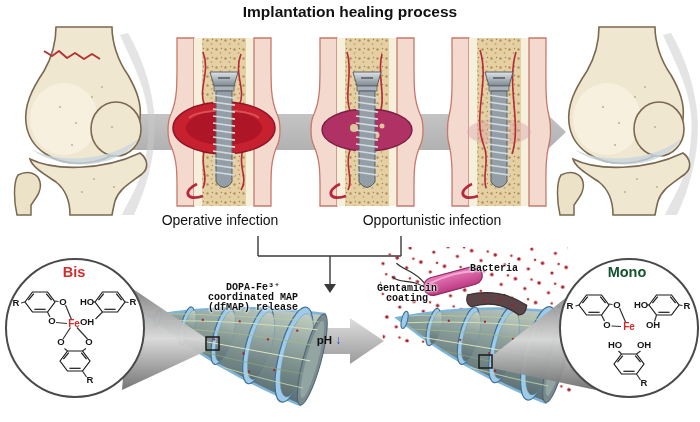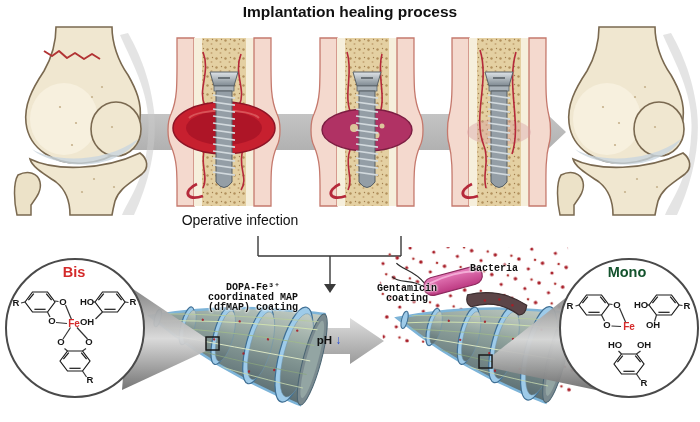--- a/index.html
+++ b/index.html
@@ -320,26 +320,27 @@
   <text class="chem" x="641" y="308" text-anchor="middle">HO</text>
   <text class="chem" x="653" y="328" text-anchor="middle">OH</text>
   <text class="chem" x="687" y="308.5" text-anchor="middle">R</text>
   <text class="chem" x="615" y="348" text-anchor="middle">HO</text>
   <text class="chem" x="644" y="348" text-anchor="middle">OH</text>
   <text class="chem" x="644" y="386" text-anchor="middle">R</text>
 </g>
 </svg>
 
 <div class="ovl title">Implantation healing process</div>
-<div class="ovl stagelab" style="left:160px;width:160px;">Operative infection</div>
+<div class="ovl stagelab" style="left:140px;width:160px;">Operative infection</div>
+<div class="ovl stagelab" style="left:347px;width:170px;">Opportunistic infection</div>
 
 <div class="ovl small lab-coating">
   <div>DOPA-Fe³⁺</div>
   <div>coordinated MAP</div>
-  <div>(dfMAP) coating</div>
+  <div>(dfMAP) release</div>
 </div>
 
 
 <div class="ovl lab-ph">
   <span>pH</span>
   <span class="ph-down">↓</span>
 </div>
 
 <div class="ovl small lab-gent">
   <div>Gentamicin</div>

